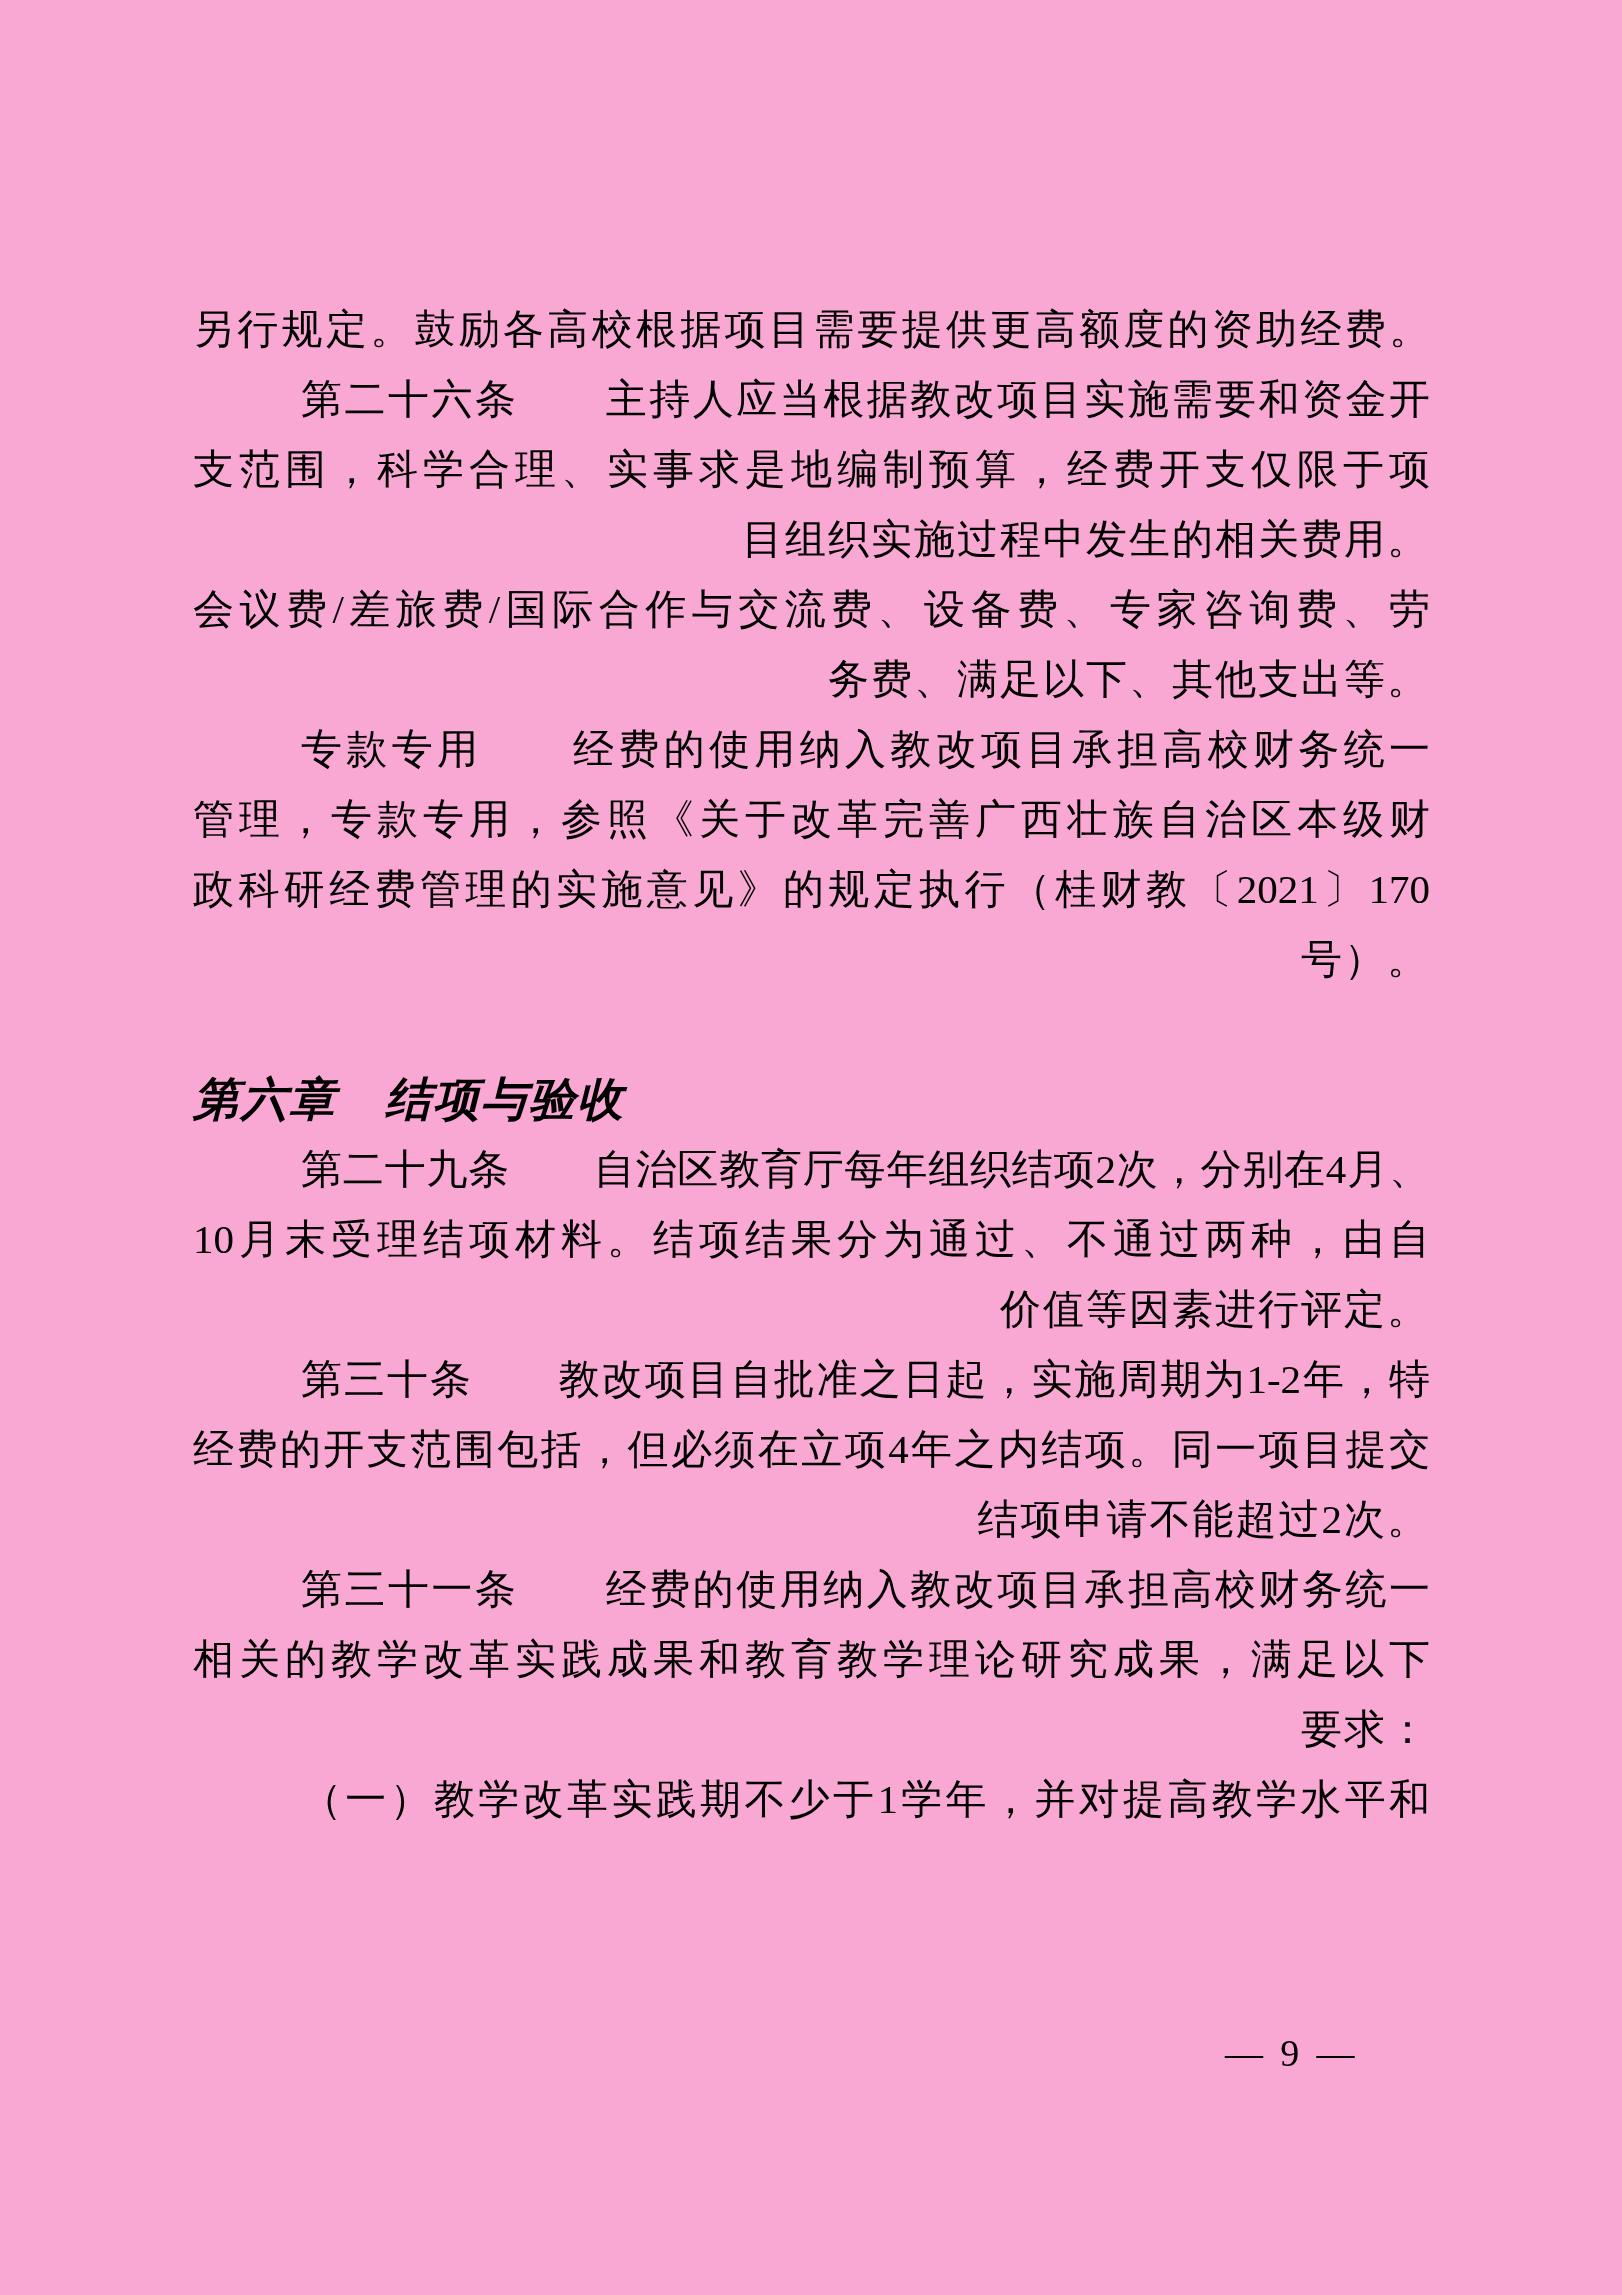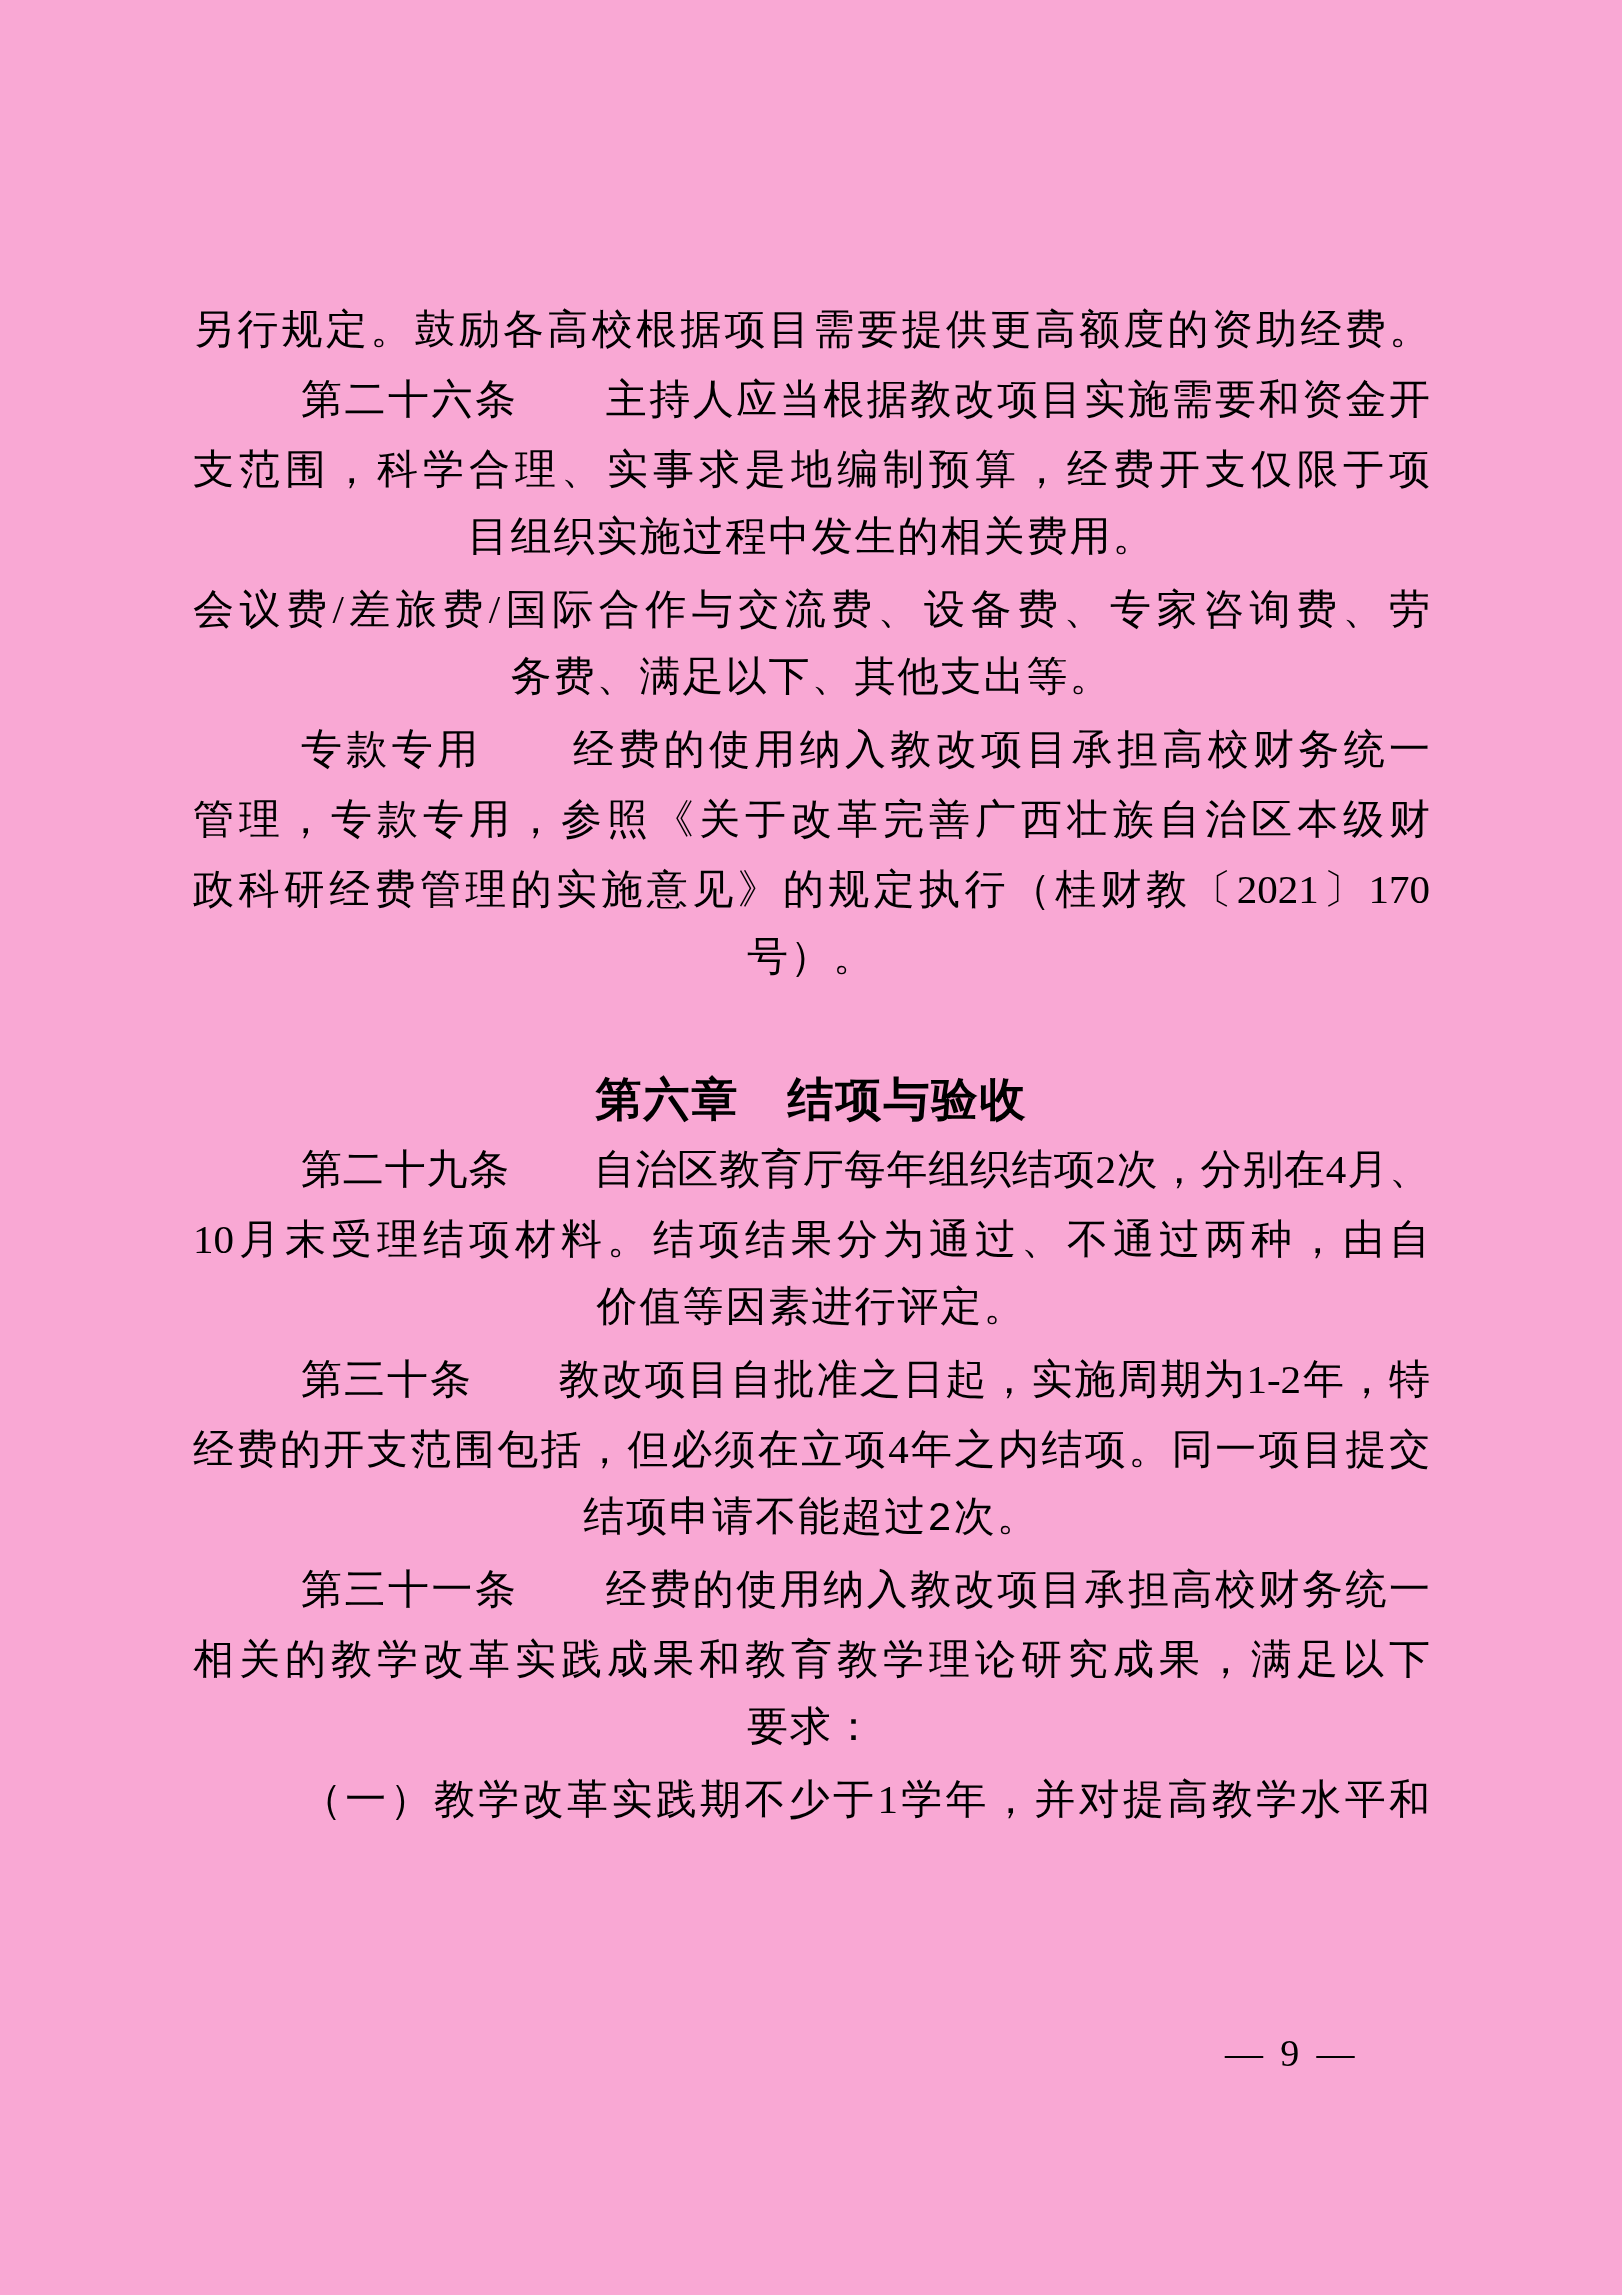--- a/index.html
+++ b/index.html
@@ -29,38 +29,37 @@
     white-space: nowrap;
   }
   
   .line.full {
     white-space: normal;
     text-align: justify;
     text-align-last: justify;
   }
   
   .line.left {
-    text-align: center;
+    text-align: right;
     letter-spacing: 2px;
-    font-family: Liberation Mono, monospace;
   }
   .line.indent {
     padding-left: 108px;
   }
   .spacer {
     height: 70px;
   }
   .heading {
     height: 70px;
     line-height: 70px;
     font-size: 46px;
     font-weight: bold;
-    text-align: center;
     font-family: "Liberation Sans", "DejaVu Sans", sans-serif;
     letter-spacing: 2px;
+    font-style: italic;
   }
   .page-number {
     position: absolute;
     left: 1225px;
     top: 2027px;
     font-size: 38px;
     line-height: 52px;
     letter-spacing: 3.9px;
     font-family: "Liberation Serif", "DejaVu Serif", serif;
     color: #000000;

